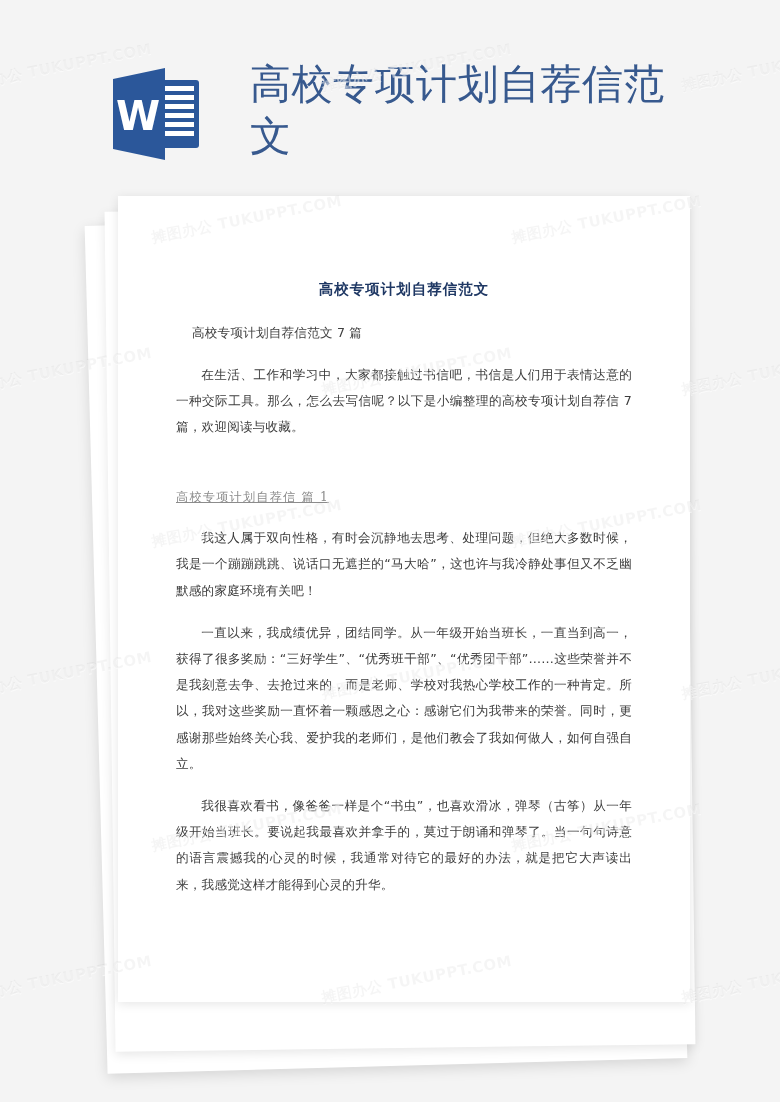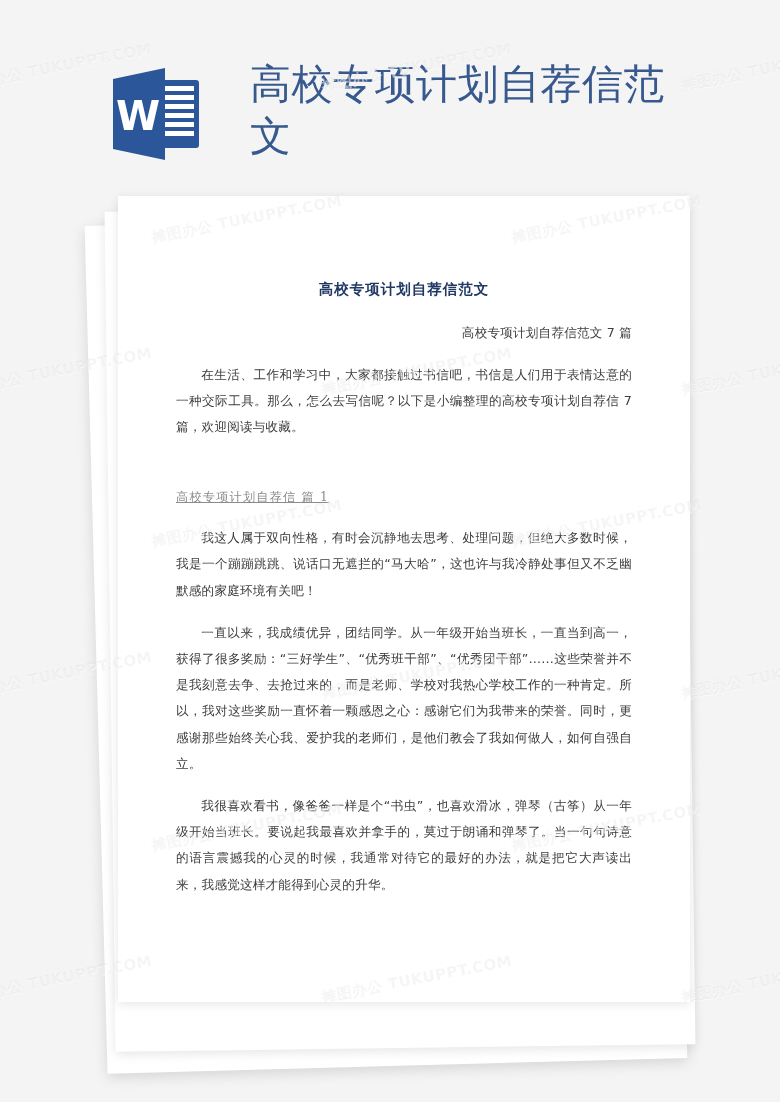--- a/index.html
+++ b/index.html
@@ -121,23 +121,22 @@
     font-size: 14.5px;
     font-weight: 700;
     color: #1f3864;
     letter-spacing: 1px;
     margin: 0 0 22px 0;
   }
   .doc-line {
     font-size: 12.6px;
     line-height: 1.95;
     color: #404040;
-    margin: 0;
+    margin: 16px;
     letter-spacing: 0.2px;
-    text-align: right;
   }
   .doc-para {
     font-size: 12.6px;
     line-height: 2.08;
     color: #3c3c3c;
     margin: 16px 0 4px 0;
     text-indent: 2em;
     text-align: justify;
     letter-spacing: 0.2px;
   }

